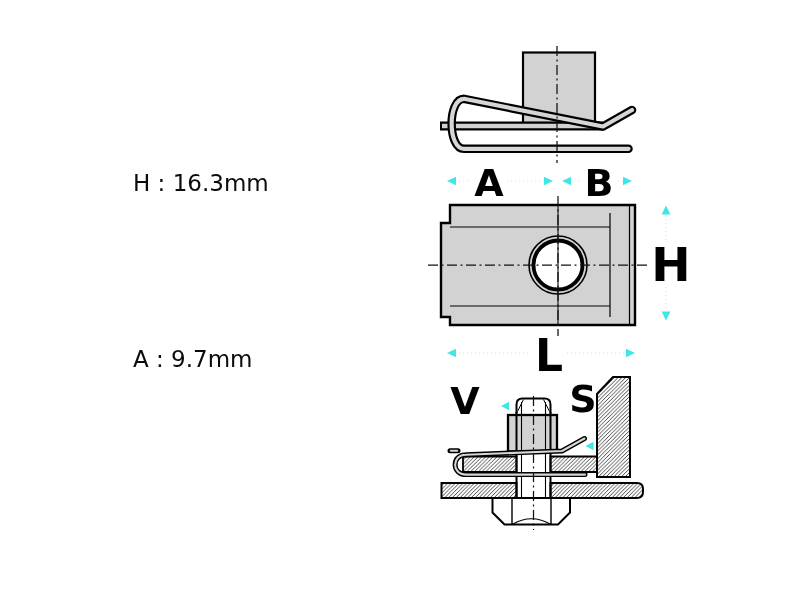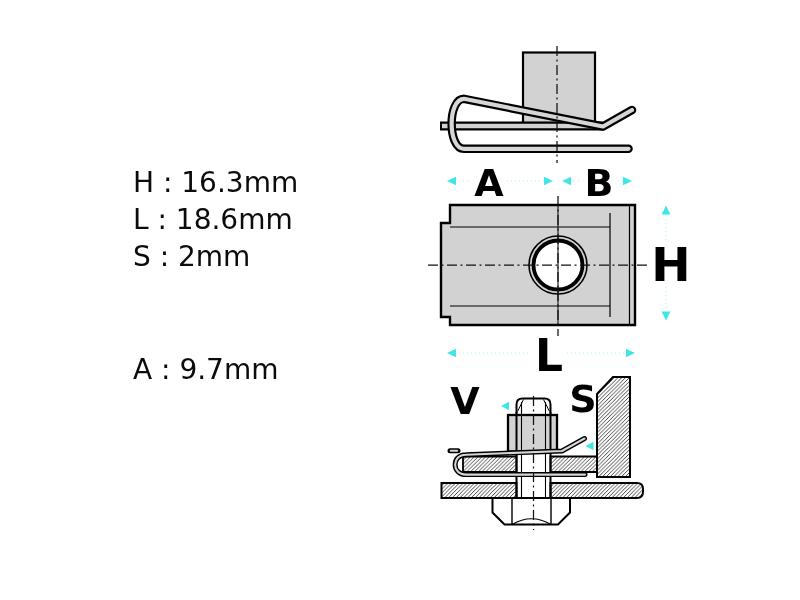--- a/index.html
+++ b/index.html
@@ -1,35 +1,33 @@
 <!DOCTYPE html>
 <html><head>
 <meta charset="utf-8">
 <style>
   html,body{margin:0;padding:0;}
   body{background:#fff;font-family:"DejaVu Sans","Liberation Sans",sans-serif;}
   .stage{position:relative;width:800px;height:600px;background:#ffffff;overflow:hidden;}
   .dims{position:absolute;left:133px;top:0;width:200px;height:600px;}
   .dim-line{
     position:absolute;left:0;height:28px;line-height:28px;
-    font-size:28px;color:#0b0b0b;letter-spacing:0px;white-space:pre;
+    font-size:23px;color:#0b0b0b;letter-spacing:0px;white-space:pre;
   }
   svg{position:absolute;left:0;top:0;}
   text.big{font-family:"DejaVu Sans","Liberation Sans",sans-serif;font-weight:700;fill:#000;}
 </style>
 </head>
 <body>
 
 <div class="stage">
 
   <div class="dims">
     <div class="dim-line" style="top:169px">H : 16.3mm</div>
-    <div class="dim-line" style="top:206px">L : 18.6mm</div>
-    <div class="dim-line" style="top:243px">S : 2mm</div>
-    <div class="dim-line" style="top:356px">A : 9.7mm</div>
+    <div class="dim-line" style="top:345px">A : 9.7mm</div>
   </div>
 
   <svg width="800" height="600" viewBox="0 0 800 600">
     <defs>
       <pattern id="hatch" patternUnits="userSpaceOnUse" width="3.8" height="3.8">
         <path d="M-1,1 l2,-2 M0,3.8 l3.8,-3.8 M2.8,4.8 l2,-2" stroke="#1c1c1c" stroke-width="0.8" fill="none"></path>
       </pattern>
     </defs>
 
     <g>

